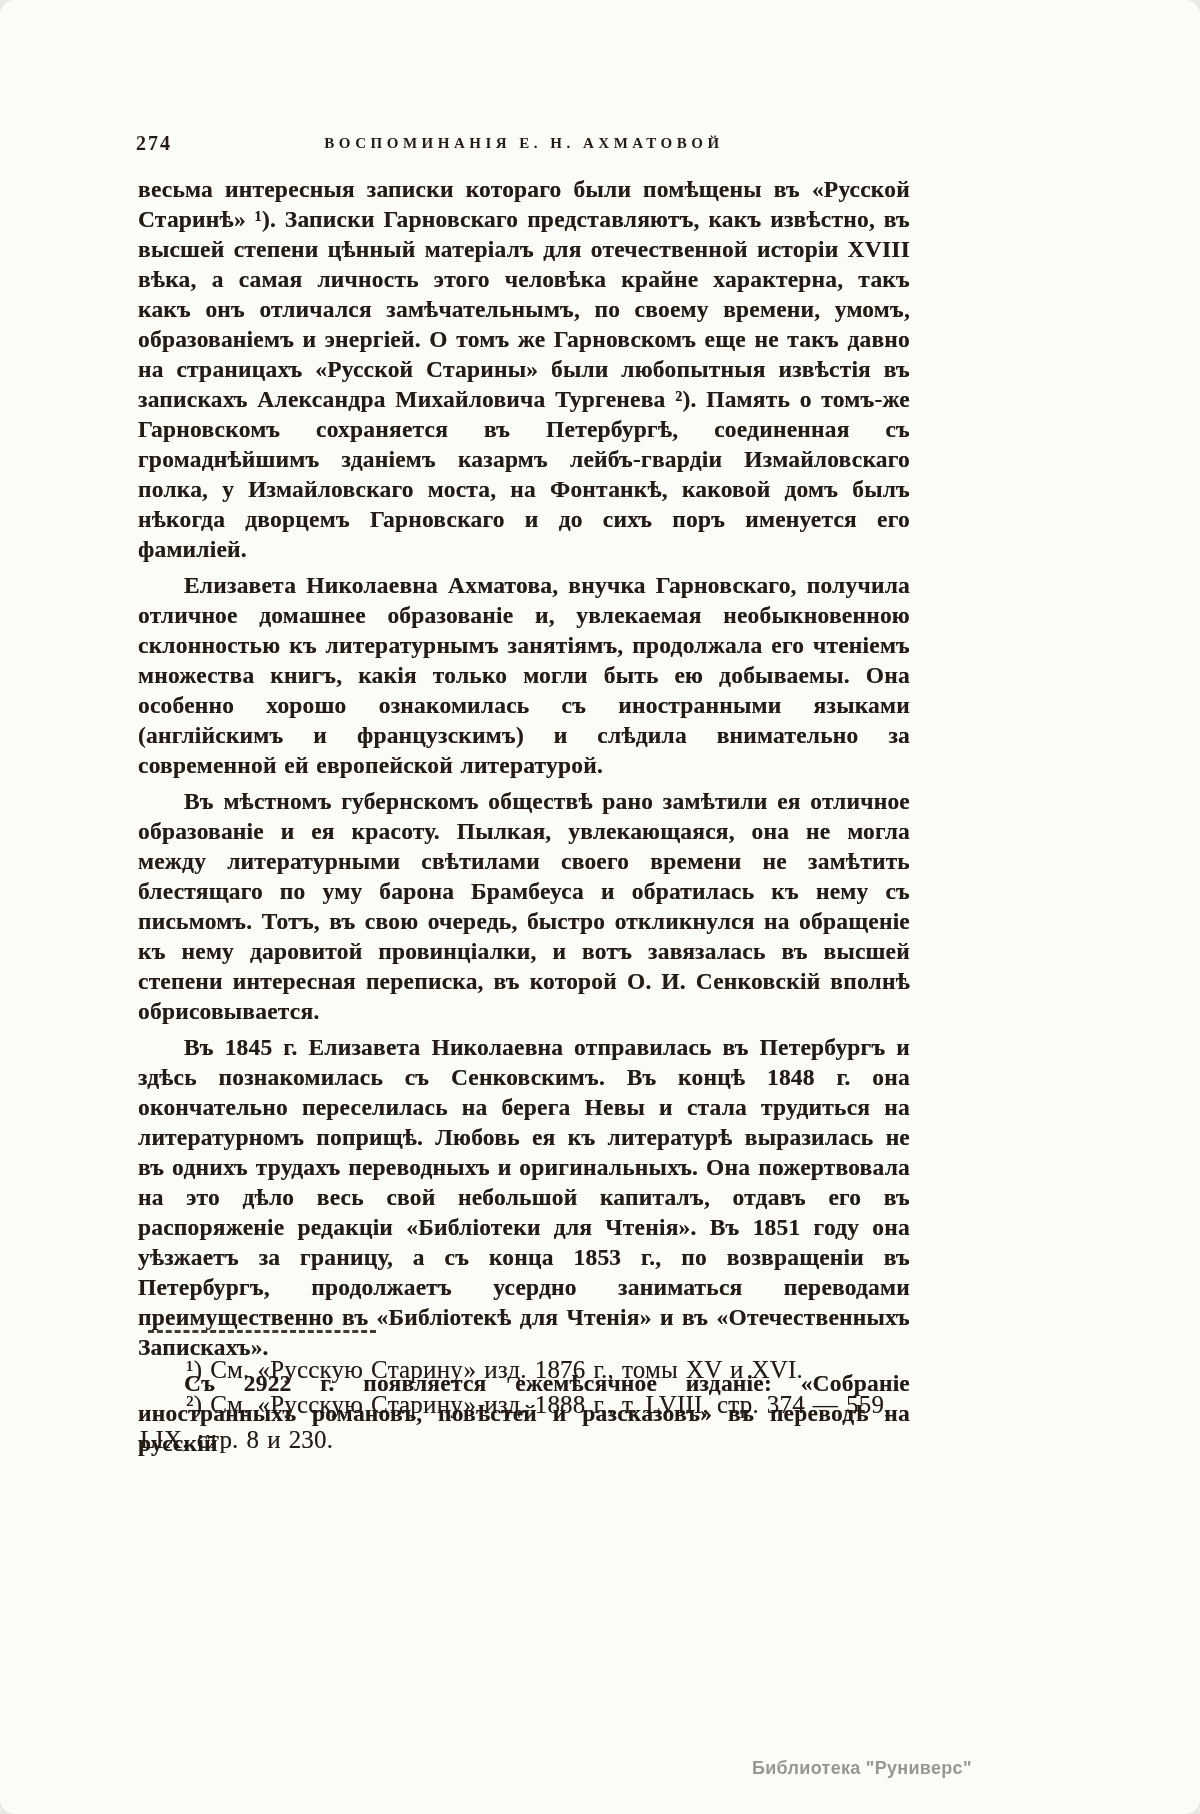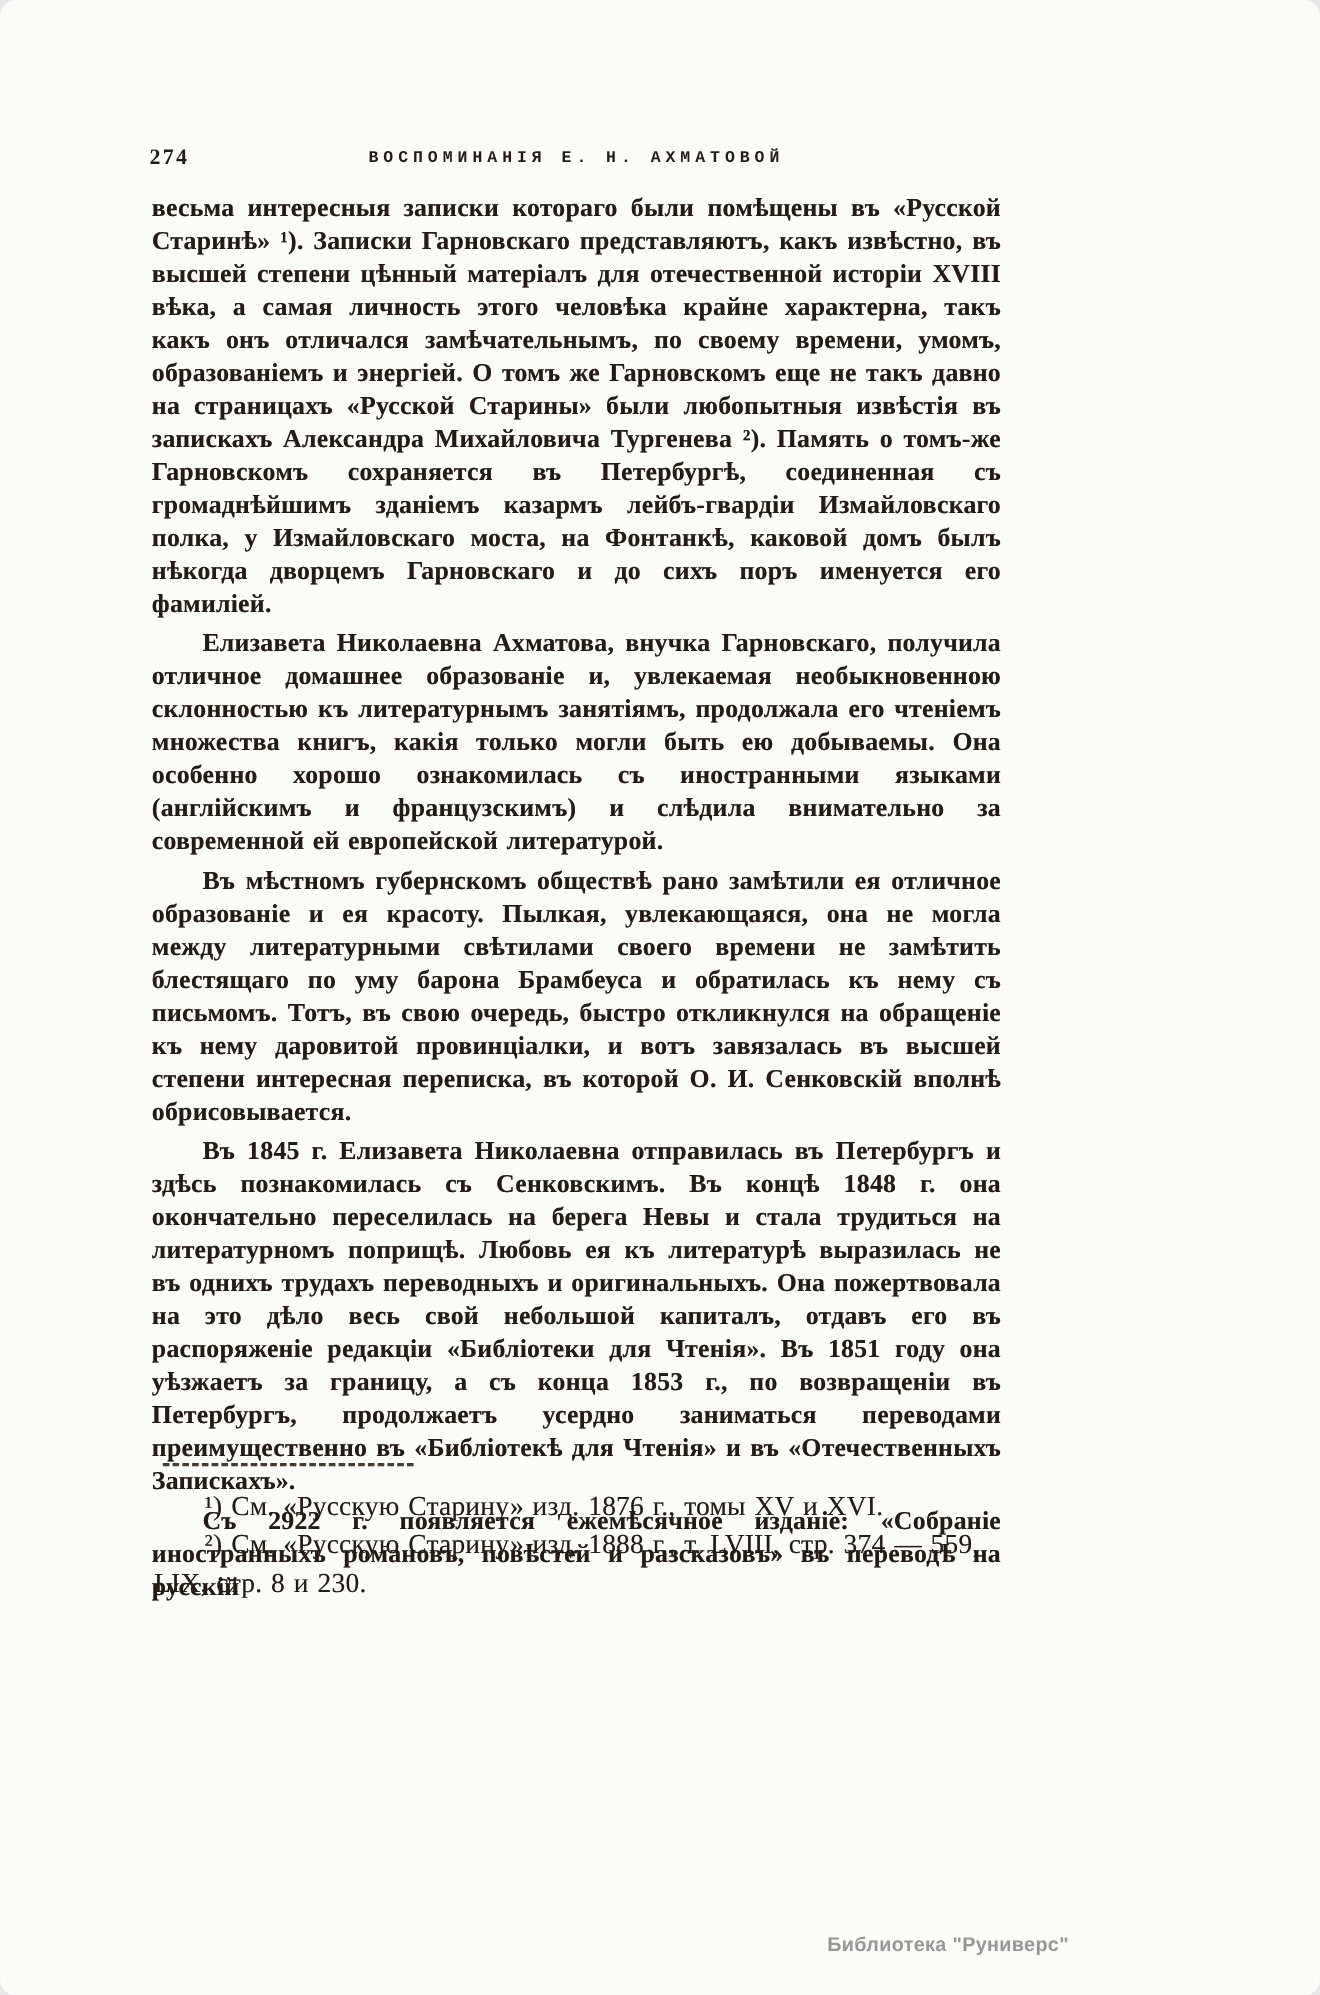--- a/index.html
+++ b/index.html
@@ -35,21 +35,20 @@
     letter-spacing: 2px;
   }
   .running-title {
     display: block;
     text-align: center;
     font-size: 15px;
     font-weight: bold;
     letter-spacing: 4.5px;
     padding-top: 4px;
     white-space: nowrap;
-    font-family: Liberation Mono, monospace;
   }
   
   .body-text {
     position: absolute;
     top: 174px;
     left: 138px;
     width: 772px;
     font-size: 23.5px;
     line-height: 30px;
     font-weight: bold;

